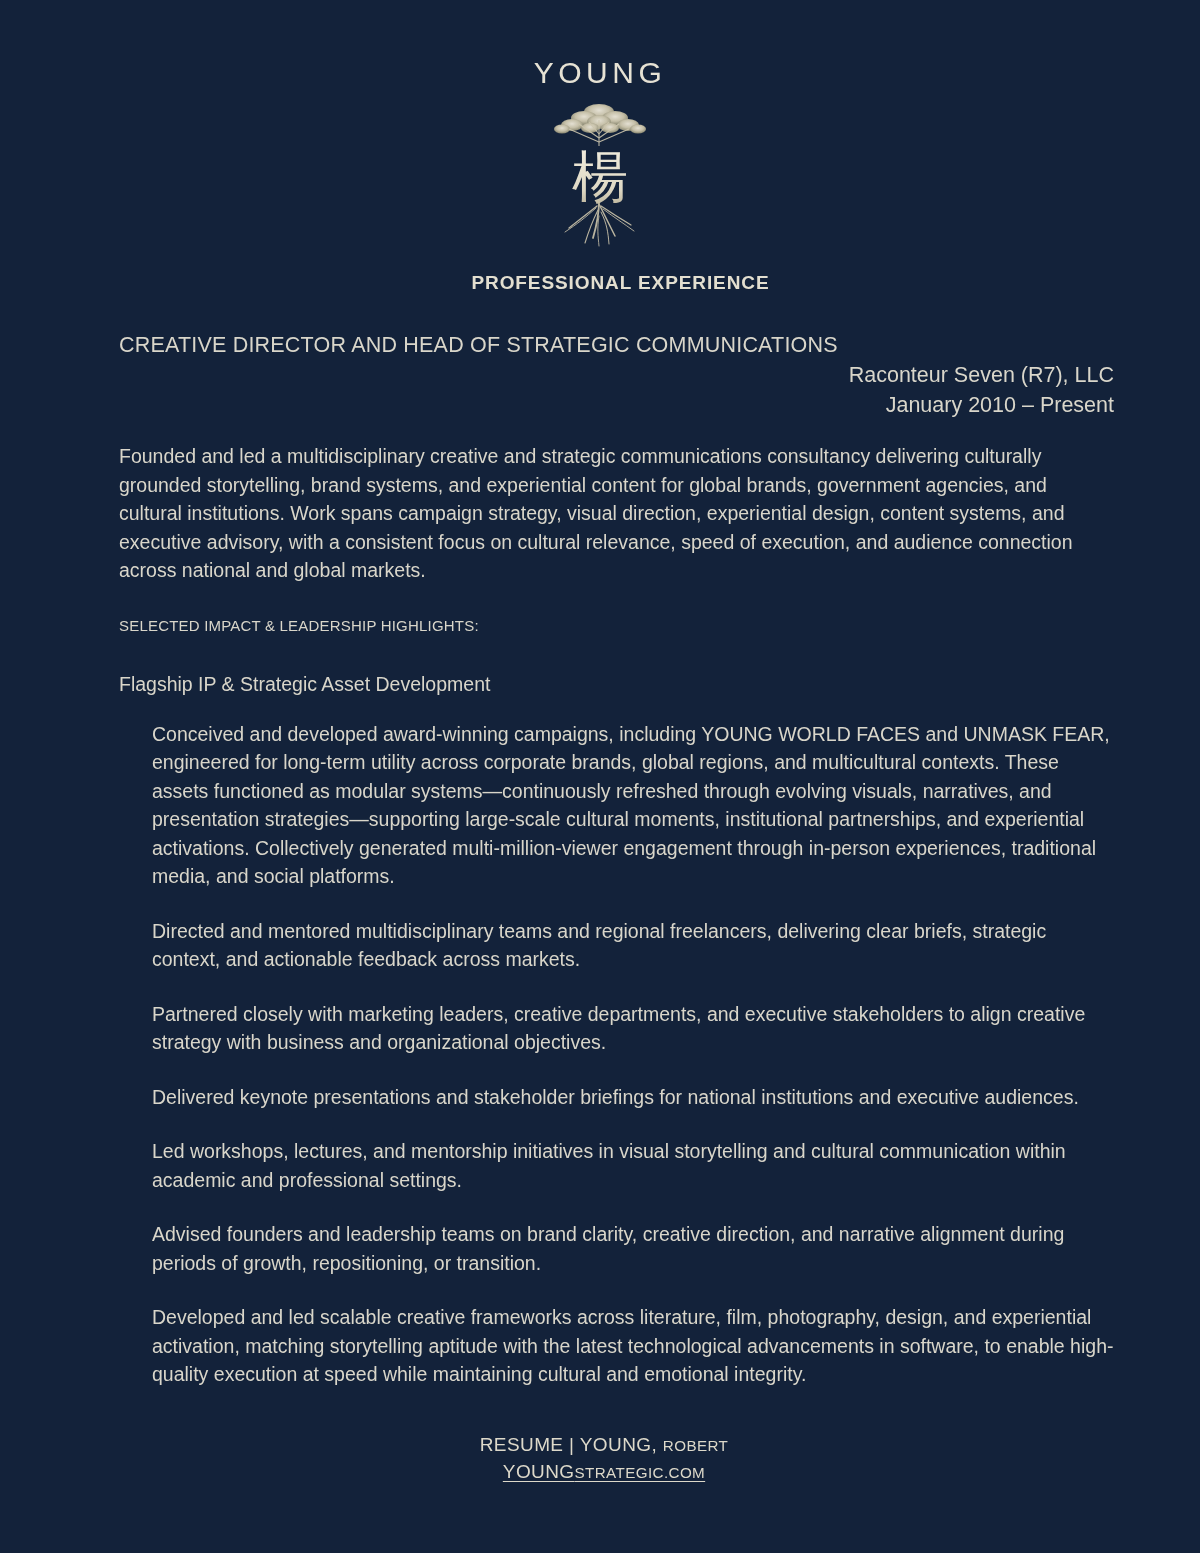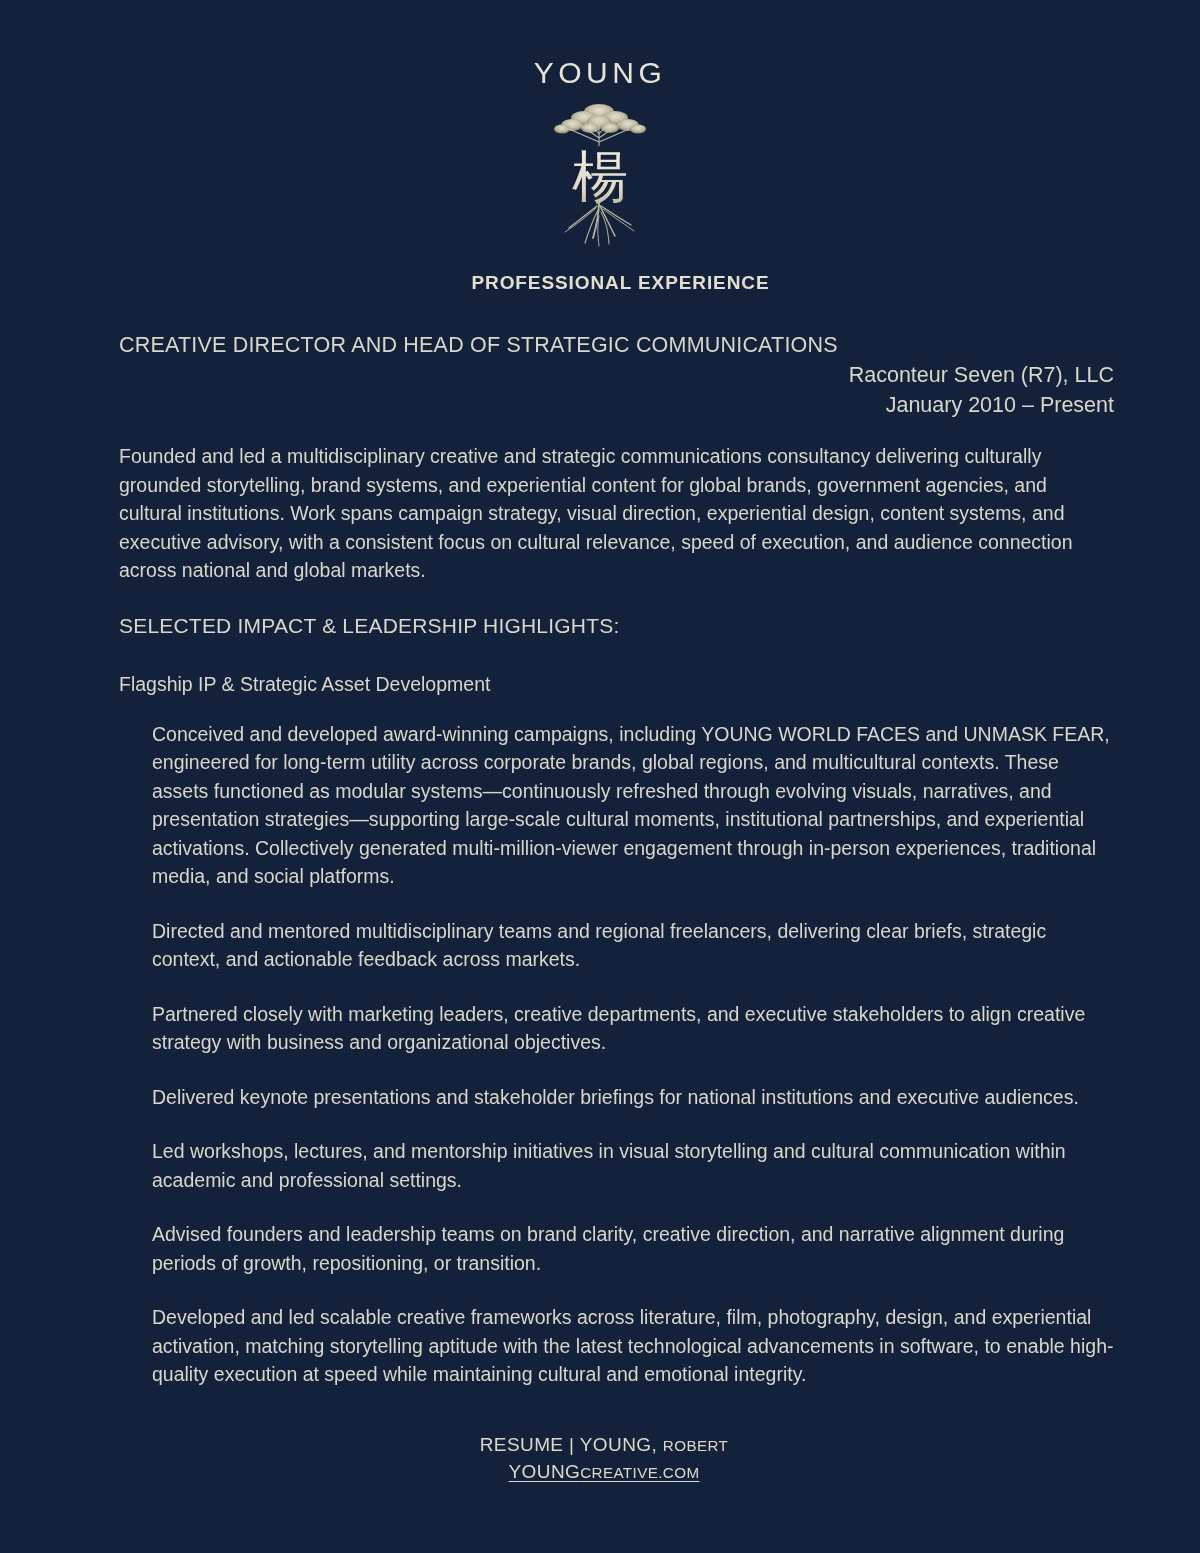--- a/index.html
+++ b/index.html
@@ -77,21 +77,21 @@
   .intro {
     margin-top: 22px;
     font-size: 19.5px;
     line-height: 28.5px;
     color: #d9d6ca;
     max-width: 990px;
   }
 
   .subhead {
     margin-top: 27px;
-    font-size: 21px;
+    font-size: 15px;
     line-height: 28px;
     color: #d9d6ca;
     letter-spacing: 0.2px;
   }
 
   .groupname {
     margin-top: 30px;
     font-size: 19.5px;
     line-height: 28px;
     color: #d9d6ca;
@@ -217,16 +217,16 @@
       <div class="bullet">Partnered closely with marketing leaders, creative departments, and executive stakeholders to align creative strategy with business and organizational objectives.</div>
       <div class="bullet">Delivered keynote presentations and stakeholder briefings for national institutions and executive audiences.</div>
       <div class="bullet">Led workshops, lectures, and mentorship initiatives in visual storytelling and cultural communication within academic and professional settings.</div>
       <div class="bullet">Advised founders and leadership teams on brand clarity, creative direction, and narrative alignment during periods of growth, repositioning, or transition.</div>
       <div class="bullet">Developed and led scalable creative frameworks across literature, film, photography, design, and experiential activation, matching storytelling aptitude with the latest technological advancements in software, to enable high-quality execution at speed while maintaining cultural and emotional integrity.</div>
     </div>
   </div>
 
   <div class="footer">
     <div class="footer-line"><span>RESUME | YOUNG,</span> <span class="smallcaps">ROBERT</span></div>
-    <a class="footer-link" href="#"><span>YOUNG</span><span class="smallcaps">CREATIVE.COM</span></a>
+    <a class="footer-link" href="#"><span>YOUNG</span><span class="smallcaps">STRATEGIC.COM</span></a>
   </div>
 
 </div>
 
 </body></html>

